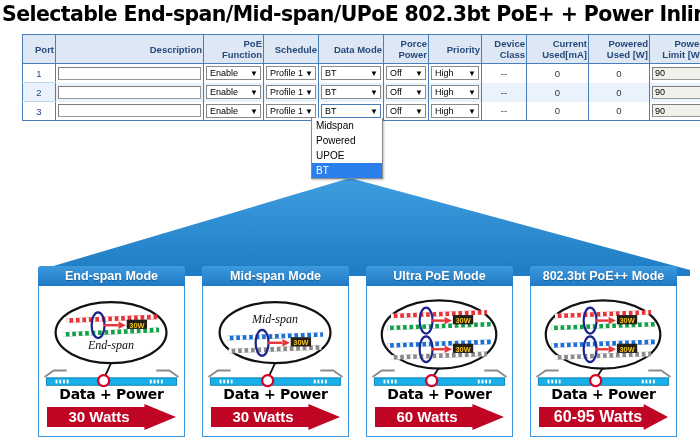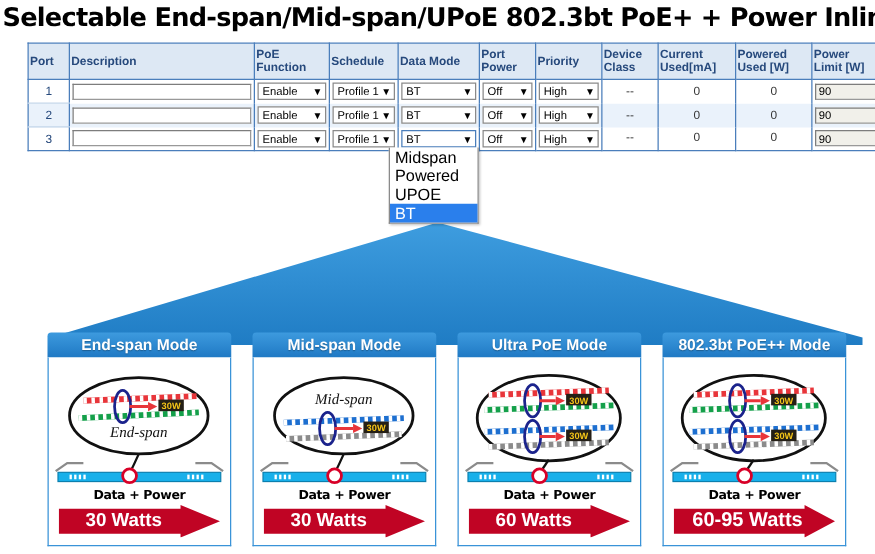--- a/index.html
+++ b/index.html
@@ -27,21 +27,21 @@
     border-collapse:collapse;
     border:1px solid #4a7ebb;
     background:#fff;
     table-layout:fixed;
   }
   #poe-table th{
     background:#dde8f4;
     color:#26497c;
     font-size:9.5px;
     font-weight:bold;
-    text-align:left;
+    text-align:right;
     border:1px solid #4a7ebb;
     padding:2px 1px;
     line-height:11px;
     height:24px;
   }
   #poe-table td{
     border-left:1px solid #4a7ebb;
     border-right:1px solid #4a7ebb;
     font-size:9.5px;
     color:#333;
@@ -83,21 +83,21 @@
 
   
   #pm-dropdown{
     position:absolute;left:311px;top:118px;width:70px;
     border:1px solid #8a8a8a;border-top:none;
     background:#fff;
     z-index:40;
     box-shadow:1px 1px 2px rgba(0,0,0,.25);
   }
   #pm-dropdown .opt{
-    font-size:13px;color:#000;padding:1px 4px;height:13px;line-height:13px;
+    font-size:10px;color:#000;padding:1px 4px;height:13px;line-height:13px;
     white-space:nowrap;
   }
   #pm-dropdown .opt.sel-opt{ background:#2a7fec;color:#fff; }
 
   
   #blue-arrow{
     position:absolute;left:0;top:172px;width:700px;height:104px;z-index:5;
   }
 
   
@@ -112,21 +112,21 @@
     border-radius:3px 3px 0 0;
     text-shadow:0 1px 1px rgba(0,0,0,.3);
     overflow:hidden;white-space:nowrap;
   }
   .panel .body{
     height:150px;border:1px solid #3a93d8;border-top:none;background:#fff;
     position:relative;
   }
   .panel .dp{
     position:absolute;left:0;right:0;bottom:34px;
-    text-align:center;font-size:10px;font-weight:bold;color:#000;
+    text-align:center;font-size:14px;font-weight:bold;color:#000;
     font-family:"DejaVu Sans", sans-serif;
     letter-spacing:-0.3px;
   }
   .panel .watt-wrap{
     position:absolute;left:8px;right:8px;bottom:6px;height:26px;
   }
   .panel .watt-txt{
     position:absolute;left:0;top:0;height:26px;line-height:26px;
     width:104px;text-align:center;
     color:#fff;font-size:15px;font-weight:bold;z-index:2;
@@ -142,21 +142,21 @@
 <div id="title">Selectable End-span/Mid-span/UPoE 802.3bt PoE+ + Power Inline Mode</div>
 
 <table id="poe-table">
   <thead>
     <tr>
       <th style="width:30px">Port</th>
       <th style="width:145px">Description</th>
       <th style="width:57px">PoE Function</th>
       <th style="width:52px">Schedule</th>
       <th style="width:62px">Data Mode</th>
-      <th style="width:42px">Port Power</th>
+      <th style="width:42px">Porce Power</th>
       <th style="width:50px">Priority</th>
       <th style="width:42px">Device Class</th>
       <th style="width:59px">Current Used[mA]</th>
       <th style="width:58px">Powered Used [W]</th>
       <th style="width:52px">Power Limit [W]</th>
     </tr>
   </thead>
   <tbody>
 
     <tr>

